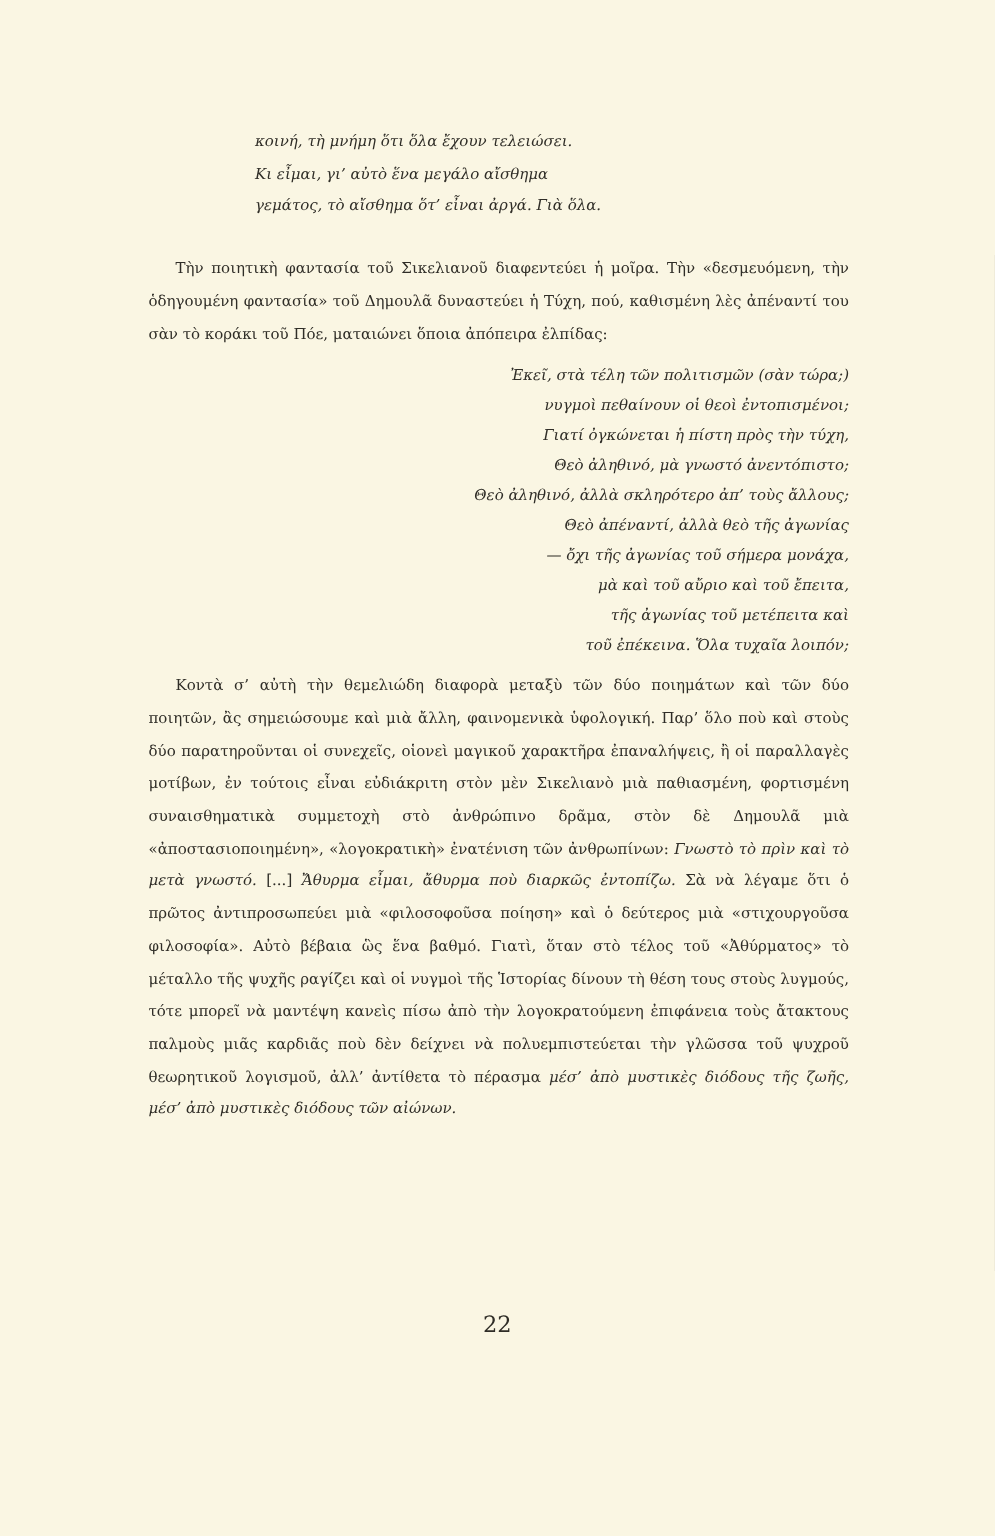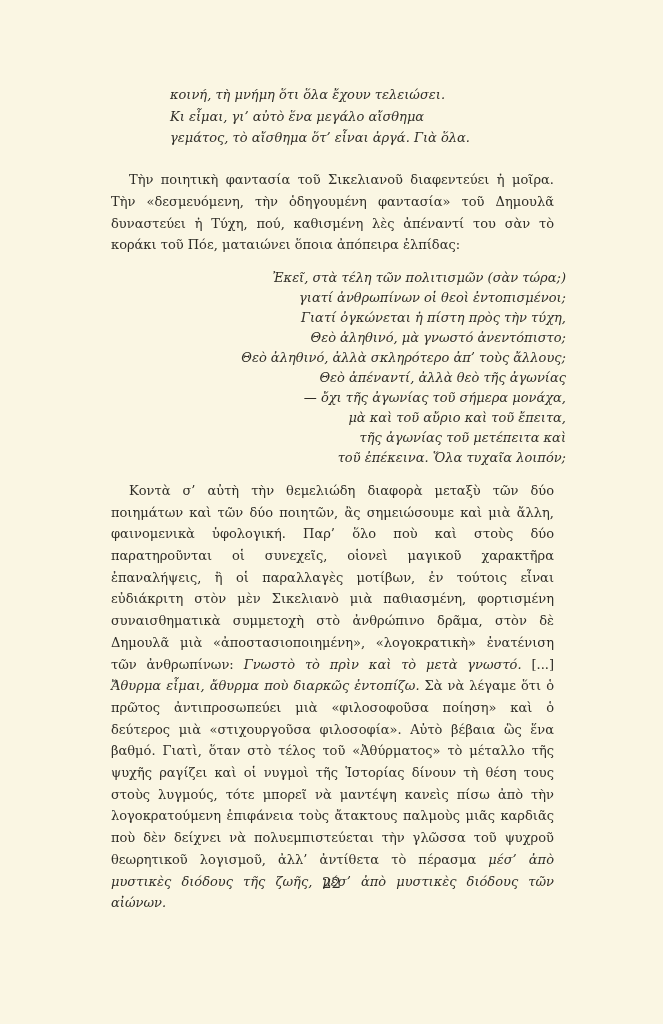--- a/index.html
+++ b/index.html
@@ -8,30 +8,30 @@
     width:663px;height:1024px;
     margin:0 auto;
     background:#faf6e3;
     color:#2f2d27;
     font-family:"DejaVu Serif","Liberation Serif",serif;
     overflow:hidden;
   }
   .content{
     position:absolute;
     left:99px;top:84px;width:467px;
-    font-size:13px;
+    font-size:10px;
     line-height:21.7px;
   }
   .epigraph{
     margin:0 0 20px 71px;
     font-style:italic;
   }
   .epigraph .line{white-space:nowrap;}
   .para{
-    margin:12px;
+    margin:0;
     text-align:justify;
     text-indent:18px;
   }
   .poem{
     margin:7px 0 6px 51px;
     font-style:italic;
     line-height:20px;
     text-align:right;
   }
   .poem .line{white-space:nowrap;}
@@ -52,21 +52,21 @@
     <div class="epigraph">
       <div class="line">κοινή, τὴ μνήμη ὅτι ὅλα ἔχουν τελειώσει.</div>
       <div class="line">Κι εἶμαι, γι’ αὐτὸ ἕνα μεγάλο αἴσθημα</div>
       <div class="line">γεμάτος, τὸ αἴσθημα ὅτ’ εἶναι ἀργά. Γιὰ ὅλα.</div>
     </div>
 
     <p class="para">Τὴν ποιητικὴ φαντασία τοῦ Σικελιανοῦ διαφεντεύει ἡ μοῖρα. Τὴν «δεσμευόμενη, τὴν ὁδηγουμένη φαντασία» τοῦ Δημουλᾶ δυναστεύει ἡ Τύχη, πού, καθισμένη λὲς ἀπέναντί του σὰν τὸ κοράκι τοῦ Πόε, ματαιώνει ὅποια ἀπόπειρα ἐλπίδας:</p>
 
     <div class="poem">
       <div class="line">Ἐκεῖ, στὰ τέλη τῶν πολιτισμῶν (σὰν τώρα;)</div>
-      <div class="line">γιατί ἀνθρωπίνων οἱ θεοὶ ἐντοπισμένοι;</div>
+      <div class="line">νυγμοὶ πεθαίνουν οἱ θεοὶ ἐντοπισμένοι;</div>
       <div class="line">Γιατί ὀγκώνεται ἡ πίστη πρὸς τὴν τύχη,</div>
       <div class="line">Θεὸ ἀληθινό, μὰ γνωστό ἀνεντόπιστο;</div>
       <div class="line">Θεὸ ἀληθινό, ἀλλὰ σκληρότερο ἀπ’ τοὺς ἄλλους;</div>
       <div class="line">Θεὸ ἀπέναντί, ἀλλὰ θεὸ τῆς ἀγωνίας</div>
       <div class="line">— ὄχι τῆς ἀγωνίας τοῦ σήμερα μονάχα,</div>
       <div class="line">μὰ καὶ τοῦ αὔριο καὶ τοῦ ἔπειτα,</div>
       <div class="line">τῆς ἀγωνίας τοῦ μετέπειτα καὶ</div>
       <div class="line">τοῦ ἐπέκεινα. Ὅλα τυχαῖα λοιπόν;</div>
     </div>
 

